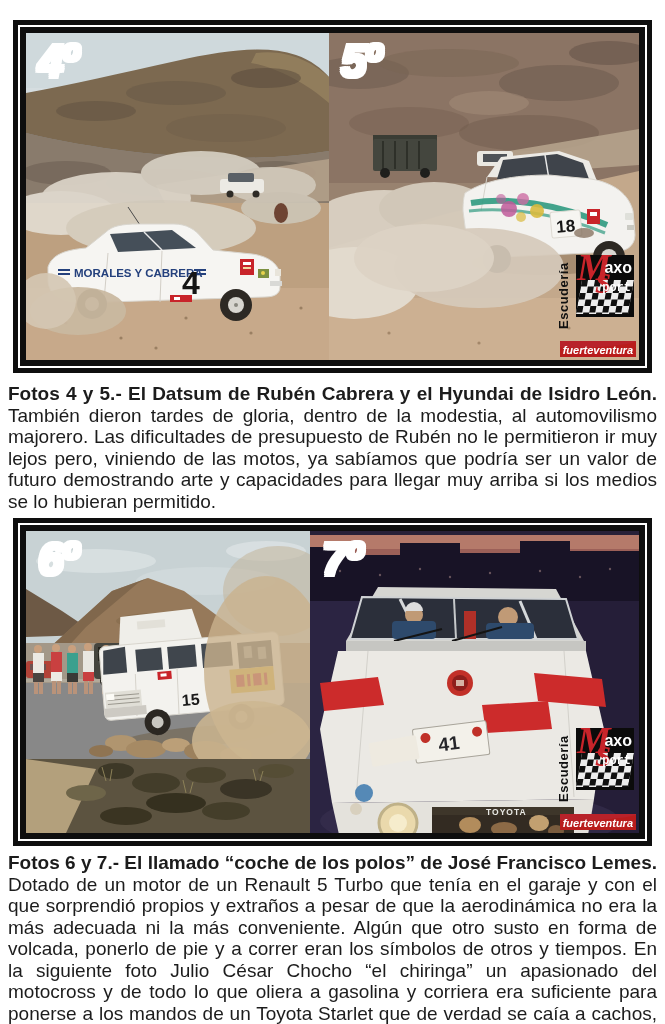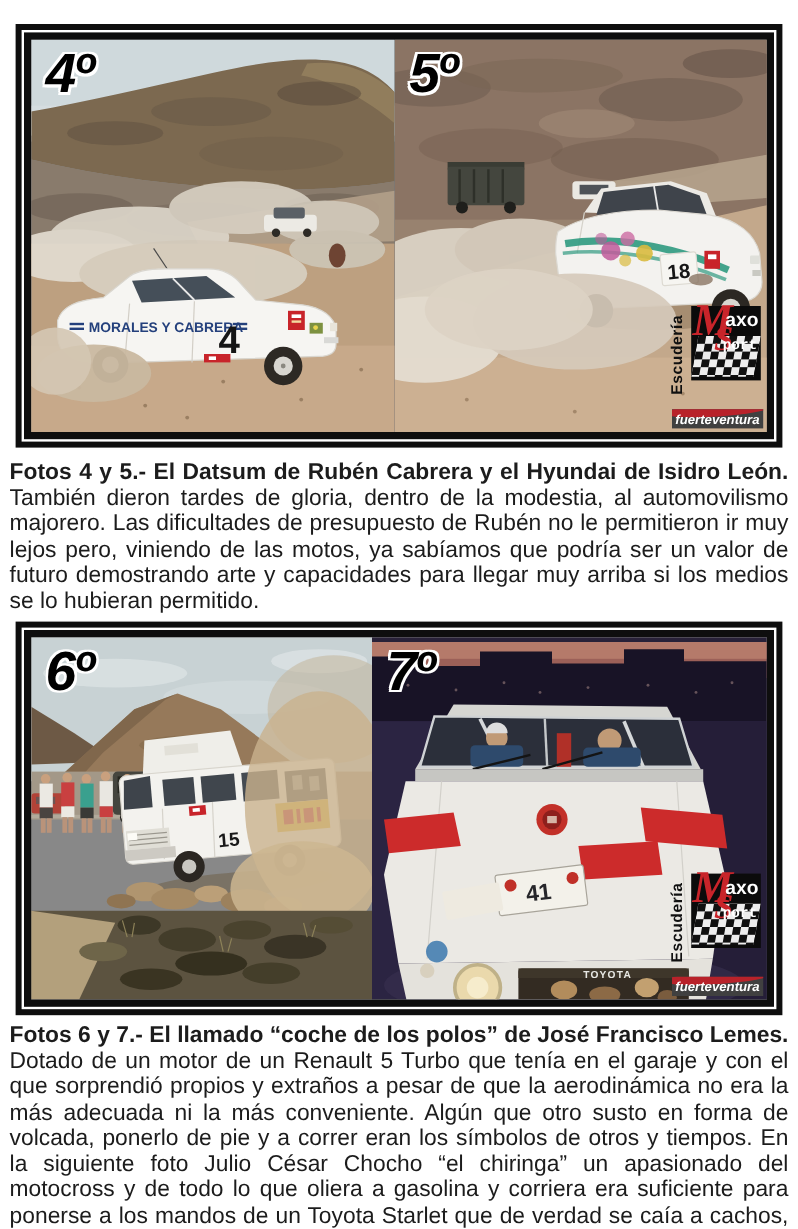--- a/index.html
+++ b/index.html
@@ -11,21 +11,21 @@
   #fig1{top:20px;height:353px;}
   #fig2{top:518px;height:328px;}
   .frame-inner{border:2px solid #ffffff;background:#0e0e0e;padding:6px;height:100%;
                box-sizing:border-box;display:flex;}
   .photo{position:relative;height:100%;overflow:hidden;background:#888;}
   #photoA{width:303px;} #photoB{width:310px;}
   #photoC{width:284px;} #photoD{width:329px;}
   svg.scene{position:absolute;inset:0;width:100%;height:100%;display:block;}
   
   .ordinal{position:absolute;top:5px;left:12px;font-size:46px;line-height:1;
-           font-weight:bold;font-style:italic;color:#000000;letter-spacing:-2px;
+           font-weight:bold;font-style:italic;color:#ffffff;letter-spacing:-2px;
            text-shadow:-2px -2px 0 #fff,2px -2px 0 #fff,-2px 2px 0 #fff,2px 2px 0 #fff,
                         0 -2px 0 #fff,0 2px 0 #fff,-2px 0 0 #fff,2px 0 0 #fff;}
   
   .caption{position:absolute;left:8px;width:649px;margin:0;text-align:justify;
            font-size:19px;line-height:21.5px;color:#1c1c1c;}
   #cap1{top:383px;} #cap2{top:852px;}
   .caption b{font-weight:bold;}
   
   .ms-logo{position:absolute;right:3px;bottom:3px;width:80px;height:102px;}
   .ms-vert{position:absolute;left:0;top:-2px;height:86px;display:flex;align-items:center;
@@ -34,21 +34,21 @@
   .ms-box{position:absolute;right:2px;top:0;width:58px;height:62px;background:#0b0b0b;}
   .ms-checker{position:absolute;left:3px;bottom:3px;width:52px;height:34px;
               background-image:conic-gradient(#ededed 0 25%,#101010 0 50%,#ededed 0 75%,#101010 0);
               background-size:13px 13px;transform:skewX(-10deg);}
   .ms-m{position:absolute;left:1px;top:-10px;font-family:"Liberation Serif",serif;
         font-style:italic;font-weight:bold;font-size:38px;color:#c8242a;}
   .ms-axo{position:absolute;right:2px;top:4px;font-size:16px;font-weight:bold;color:#ffffff;}
   .ms-s{position:absolute;left:19px;top:12px;font-family:"Liberation Serif",serif;
         font-style:italic;font-weight:bold;font-size:29px;color:#c8242a;}
   .ms-port{position:absolute;right:3px;top:26px;font-size:12px;font-weight:bold;color:#ffffff;font-family:Liberation Mono, monospace;}
-  .ms-band{position:absolute;right:0;bottom:0;width:76px;height:16px;background:#404040;
+  .ms-band{position:absolute;right:0;bottom:0;width:76px;height:16px;background:#b91c1c;
            overflow:hidden;}
   .ms-band::before{content:"";position:absolute;left:-6px;top:-5px;width:90px;height:11px;
                    background:#b8222a;transform:rotate(-4deg);border-radius:50%;}
   .ms-fuerte{position:absolute;right:3px;bottom:1px;font-size:11px;font-style:italic;
              font-weight:bold;color:#ffffff;z-index:1;}
 </style>
 </head>
 <body>
 
 <div class="page">

